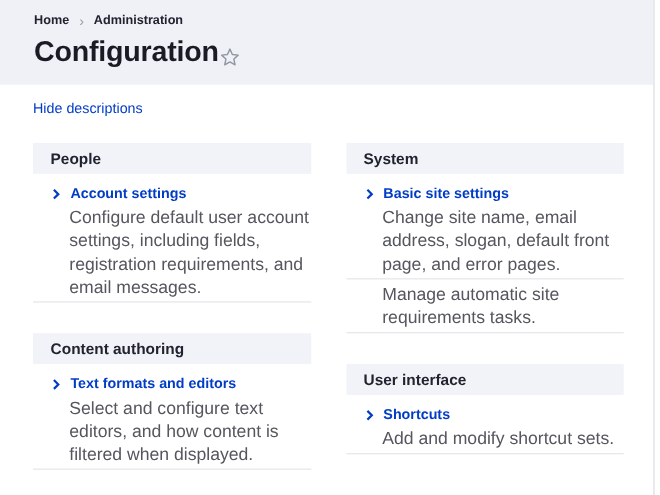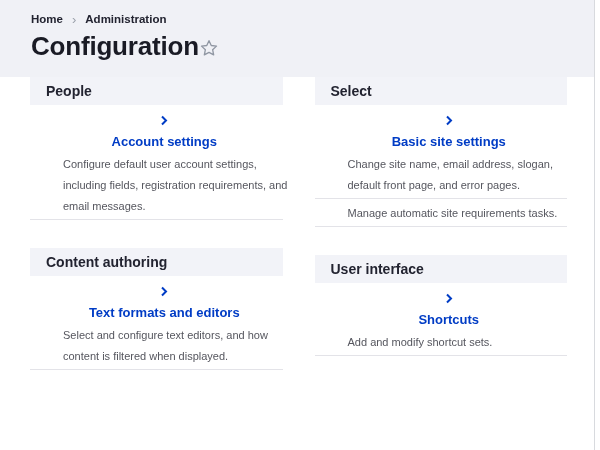--- a/index.html
+++ b/index.html
@@ -31,21 +31,21 @@
     color: var(--heading, #222330);
   }
   .crumb { color: var(--heading, #222330); text-decoration: none; cursor: pointer; }
   .crumb-sep {
     color: #9aa0aa;
     font-size: 13px;
     font-weight: 400;
     line-height: 1;
     padding-top: 1px;
   }
-  .title-row { display: flex; align-items: center; margin-top: 5px; }
+  .title-row { display: flex; align-items: flex-end; margin-top: 5px; }
   .page-title {
     font-size: 26px;
     font-weight: 700;
     letter-spacing: -0.2px;
     color: #1a1b25;
   }
   .star { display: inline-flex; cursor: pointer; margin-top: 3px; }
   
   .content { padding: 0 27px 0 30px; }
   .toggle-link {
@@ -73,27 +73,26 @@
     display: flex;
     align-items: center;
     gap: 8px;
     margin-top: 10px;
     font-size: 13px;
     font-weight: 700;
     color: var(--link, #003cc5);
     text-decoration: none;
     cursor: pointer;
     line-height: 16px;
-    flex-direction: column;
   }
   .chev { display: inline-flex; flex: 0 0 auto; }
   .item-desc {
     margin: 4px 0 0 17px;
     width: 225px;
-    font-size: 11px;
+    font-size: 16px;
     line-height: 21px;
     color: var(--desc, #55565e);
   }
   hr.divider {
     border: 0;
     border-top: 1px solid var(--divider, #e3e3e8);
     margin: 2px 0 0 0;
   }
 </style>
 </head>
@@ -111,20 +110,21 @@
       <h1 class="page-title">Configuration</h1>
       <span class="star">
         <svg width="20" height="20" viewBox="0 0 24 24" fill="none" stroke="#9097a3" stroke-width="1.6" stroke-linejoin="round">
           <path d="M12 3.2l2.7 5.8 6.3.75-4.65 4.3 1.25 6.25L12 17.2l-5.6 3.1 1.25-6.25L3 9.75l6.3-.75z"></path>
         </svg>
       </span>
     </div>
   </div>
 
   <div class="content">
+    <a class="toggle-link">Hide descriptions</a>
 
     <div class="columns">
 
       <div class="col">
 
         <section class="panel">
           <h3 class="panel-title">People</h3>
           <div class="item">
             <a class="item-link">
               <span class="chev">
@@ -154,21 +154,21 @@
           </div>
           <hr class="divider">
         </section>
 
 
       </div>
 
       <div class="col">
 
         <section class="panel">
-          <h3 class="panel-title">Select</h3>
+          <h3 class="panel-title">System</h3>
           <div class="item">
             <a class="item-link">
               <span class="chev">
                 <svg width="10" height="11" viewBox="0 0 10 11" fill="none" stroke="#003cc5" stroke-width="2">
                     <path d="M3 1.5l4 4-4 4"></path>
                   </svg>
               </span>
               <span>Basic site settings</span>
             </a>
             <p class="item-desc">Change site name, email address, slogan, default front page, and error pages.</p>

